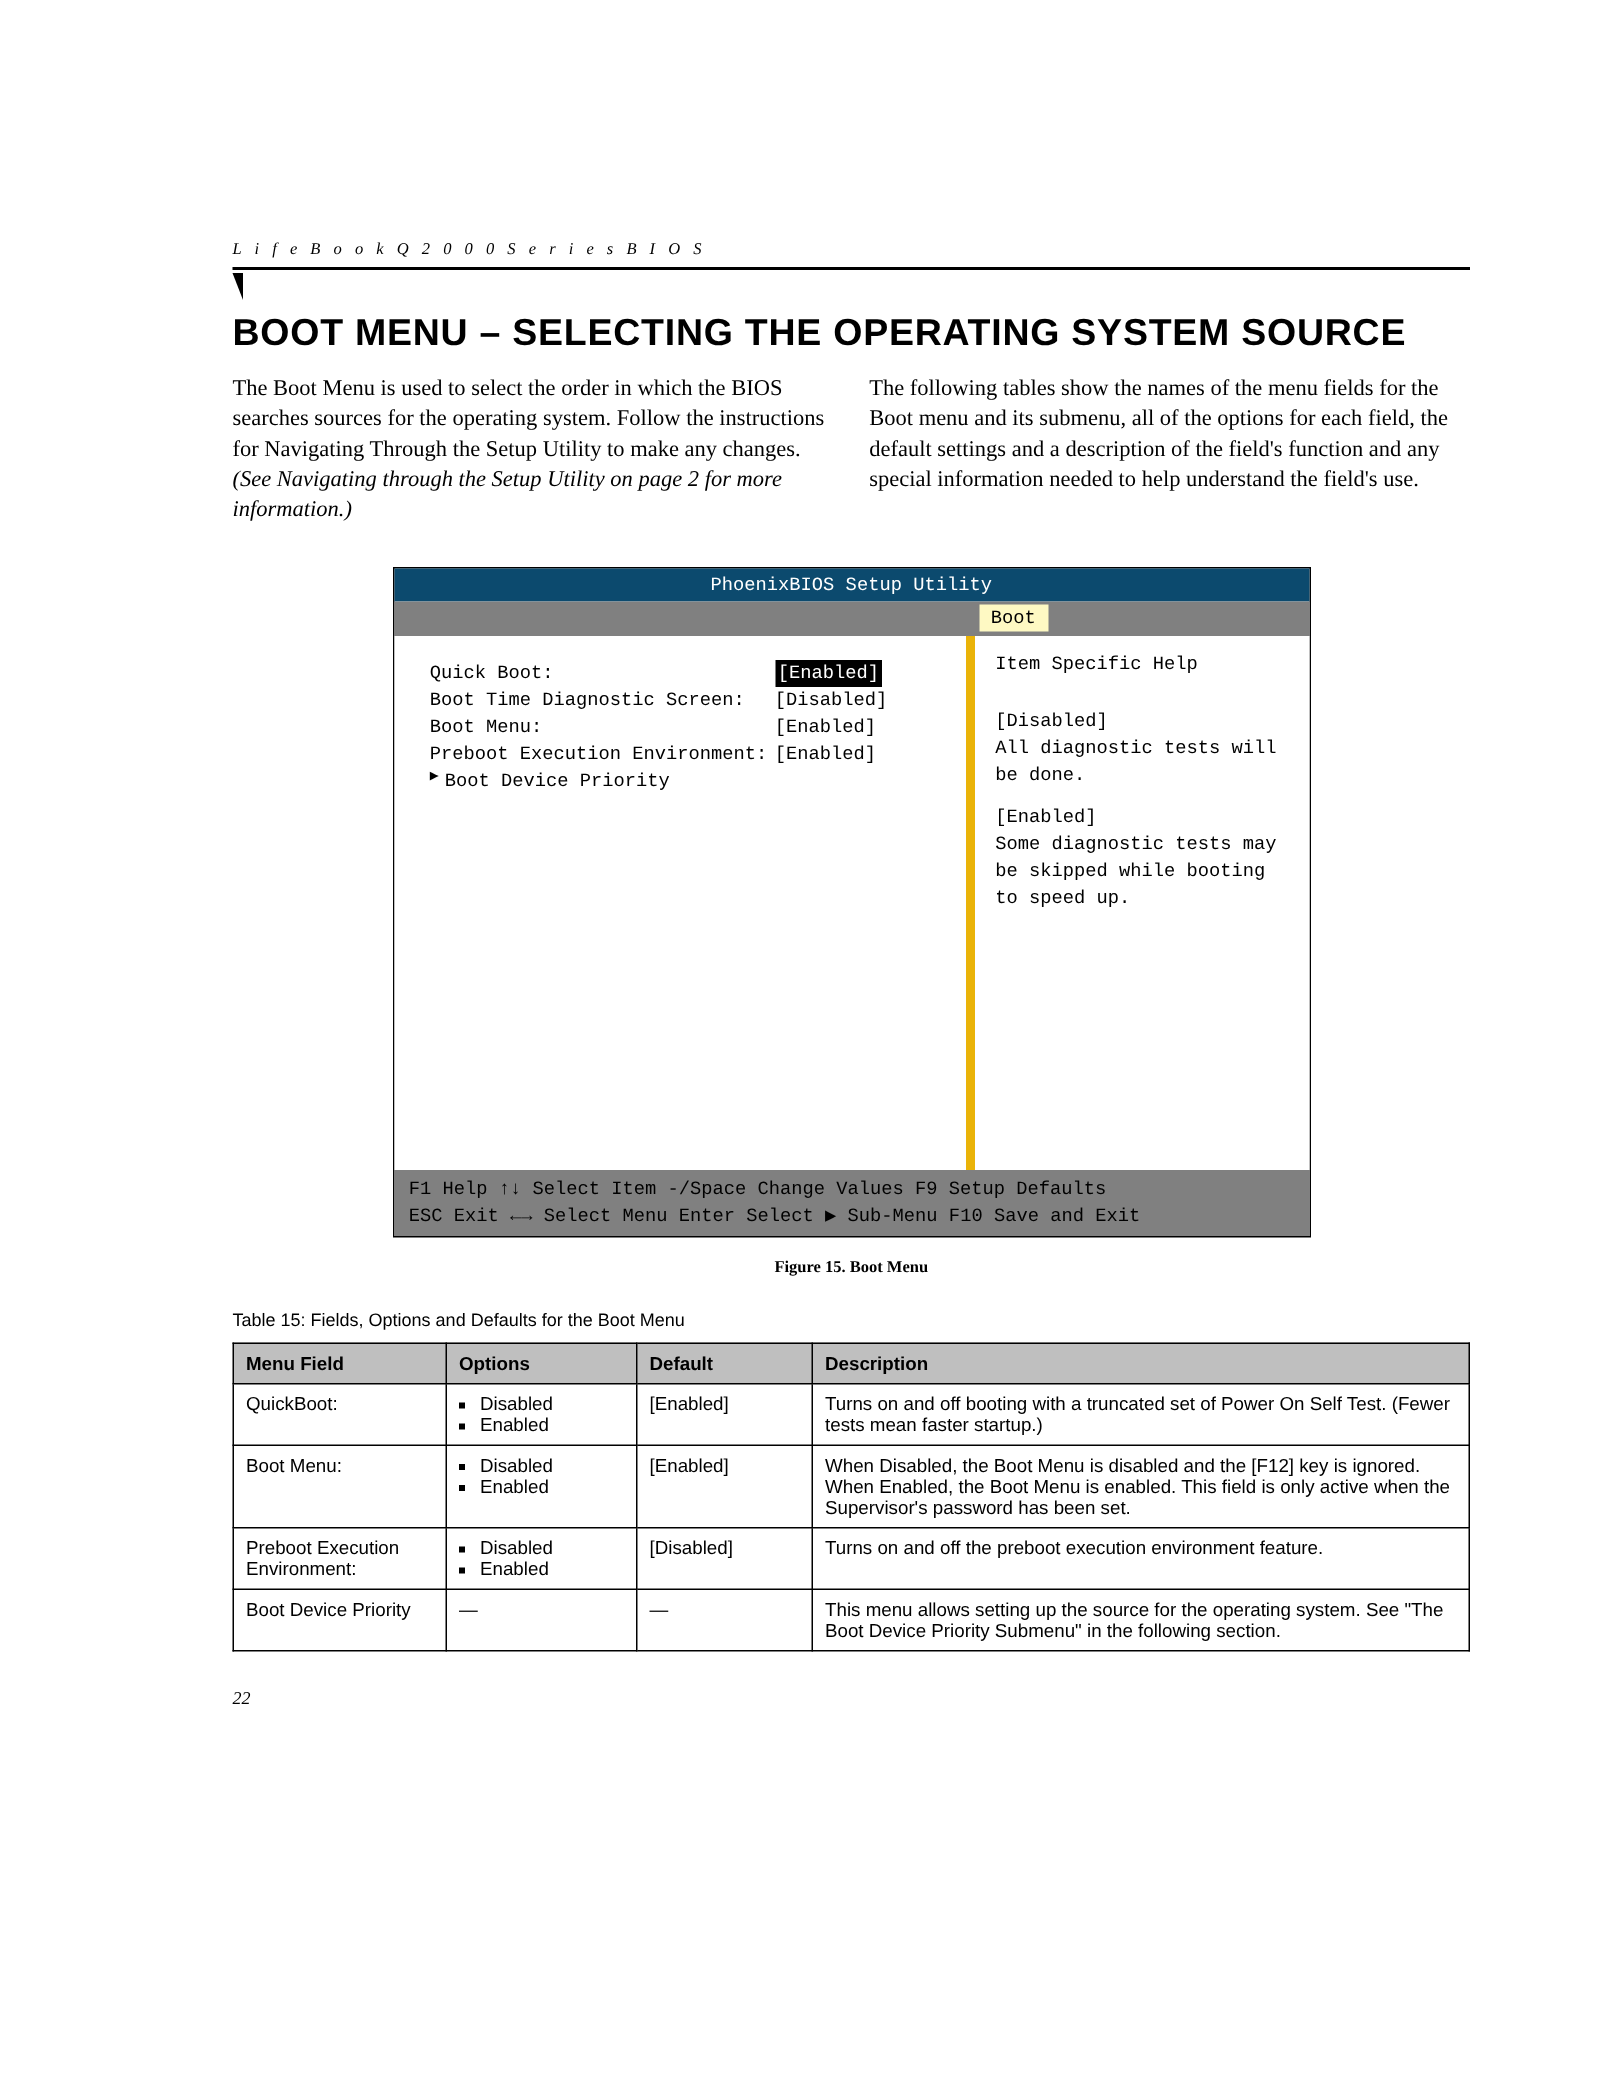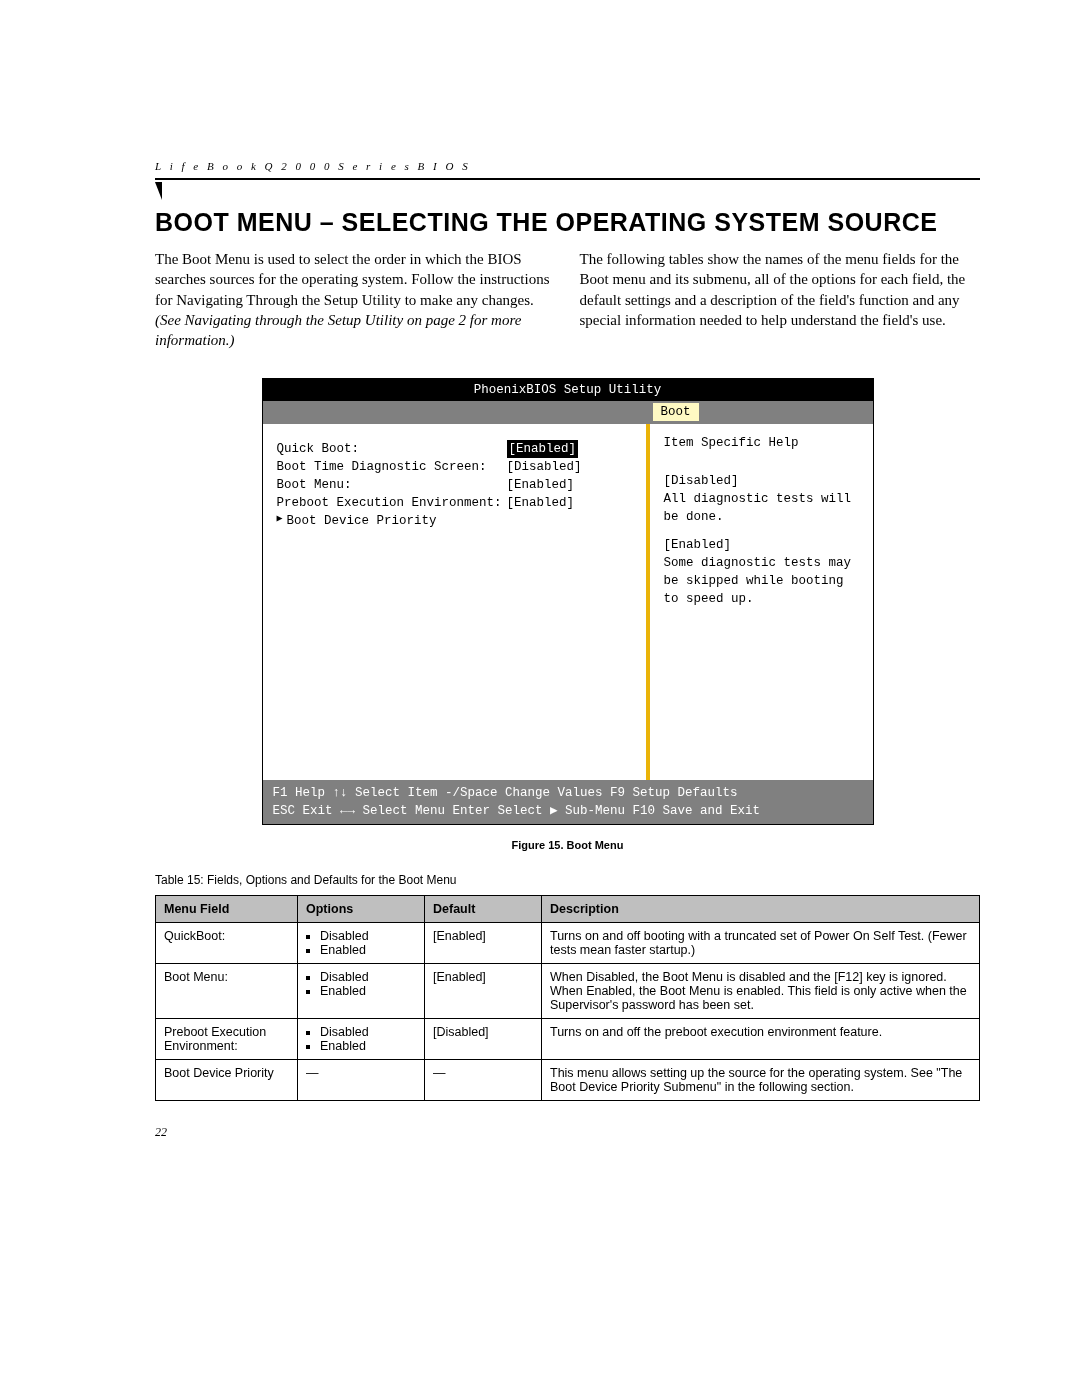--- a/index.html
+++ b/index.html
@@ -52,21 +52,21 @@
 .italic { font-style: italic; }
 .bios-outer {
   margin: 0 auto 14px;
   width: 610px;
   border: 1px solid #000;
   font-family: "Courier New", monospace;
   font-size: 12.5px;
   line-height: 1.45;
 }
 .bios-title {
-  background: #000000;
+  background: #0c4a6e;
   color: #fff;
   text-align: center;
   padding: 2px 13px;
 }
 .bios-tabs {
   background: #808080;
   color: #fff;
   padding: 2px 0 2px 390px;
 }
 .bios-tabs span {
@@ -74,22 +74,22 @@
   color: #000;
   padding: 2px 8px;
 }
 .bios-body {
   display: flex;
   background: #fff;
   height: 356px;
 }
 .bios-left {
   flex: 1;
-  padding: 16px 14px;
-  border-right: 4px solid #eab308;
+  padding: 16px 24px;
+  border-right: 6px solid #eab308;
 }
 .bios-left .row { display: flex; }
 .bios-left .lbl { flex: 0 0 230px; }
 .bios-left .val-sel {
   background: #000;
   color: #fff;
   padding: 0 2px;
 }
 .bios-left .submenu::before {
   content: "▶";
@@ -97,27 +97,27 @@
   margin-right: 4px;
 }
 .bios-right {
   width: 195px;
   padding: 10px 14px;
 }
 .bios-right .hdr { text-align: left; margin-bottom: 20px; }
 .bios-right p { margin: 0 0 10px 0; }
 .bios-footer {
   background: #808080;
-  color: #ffffff;
+  color: #000000;
   padding: 4px 10px;
 }
 .bios-footer .f-row { display: flex; gap: 6px; flex-wrap: nowrap; }
 .fig-caption {
   text-align: center;
-  font-family: Liberation Sans, sans-serif;
+  font-family: Liberation Serif, serif;
   font-weight: bold;
   font-size: 11px;
   margin-bottom: 22px;
 }
 .table-caption {
   font-family: "Helvetica Neue", Arial, sans-serif;
   font-weight: normal;
   font-size: 12px;
   margin-bottom: 8px;
 }

